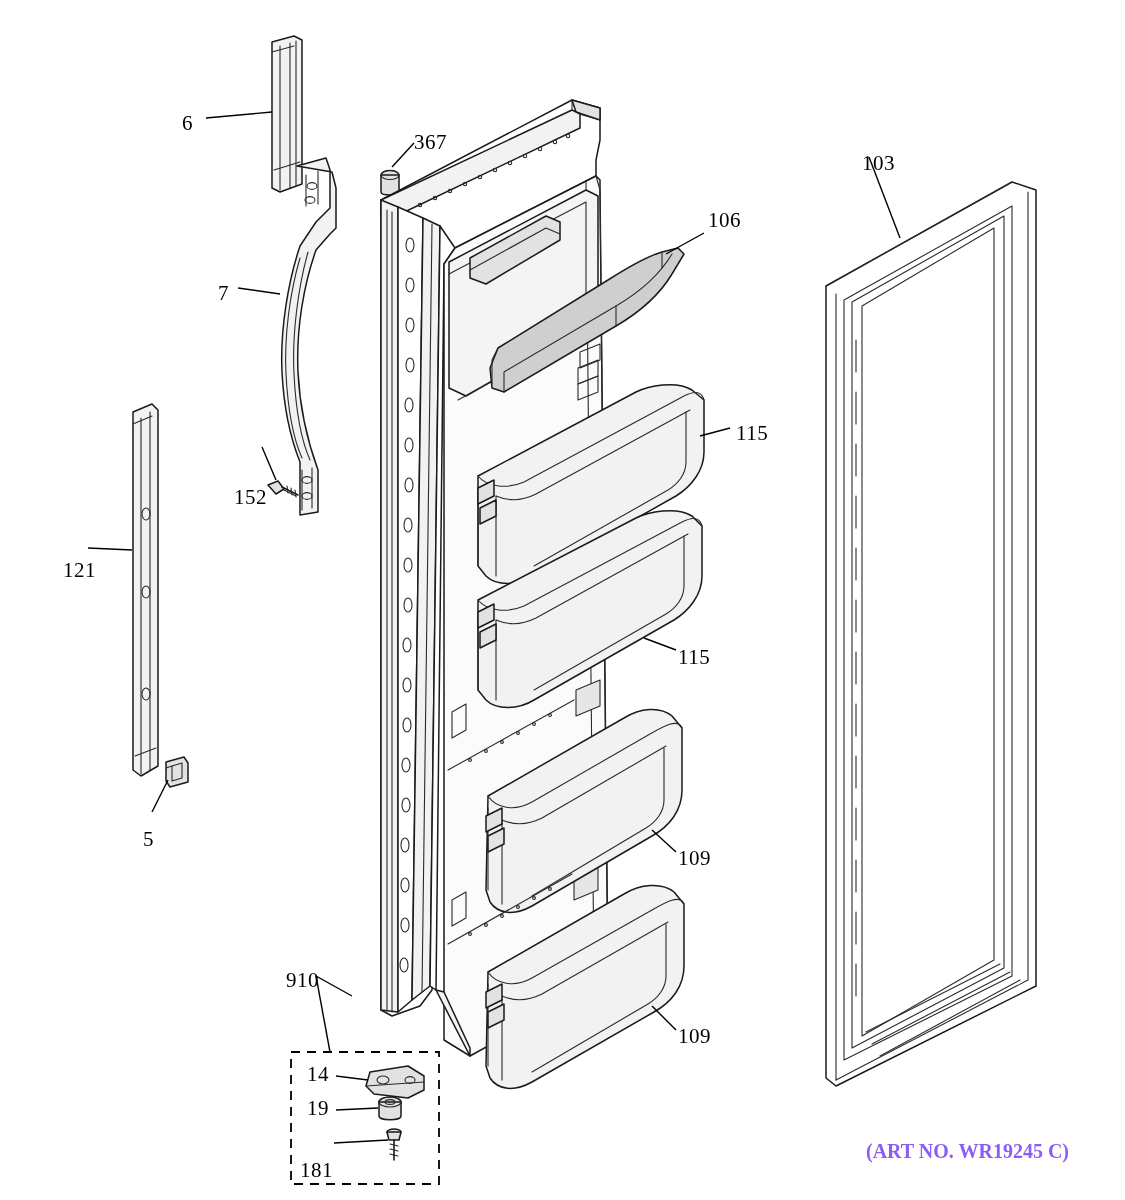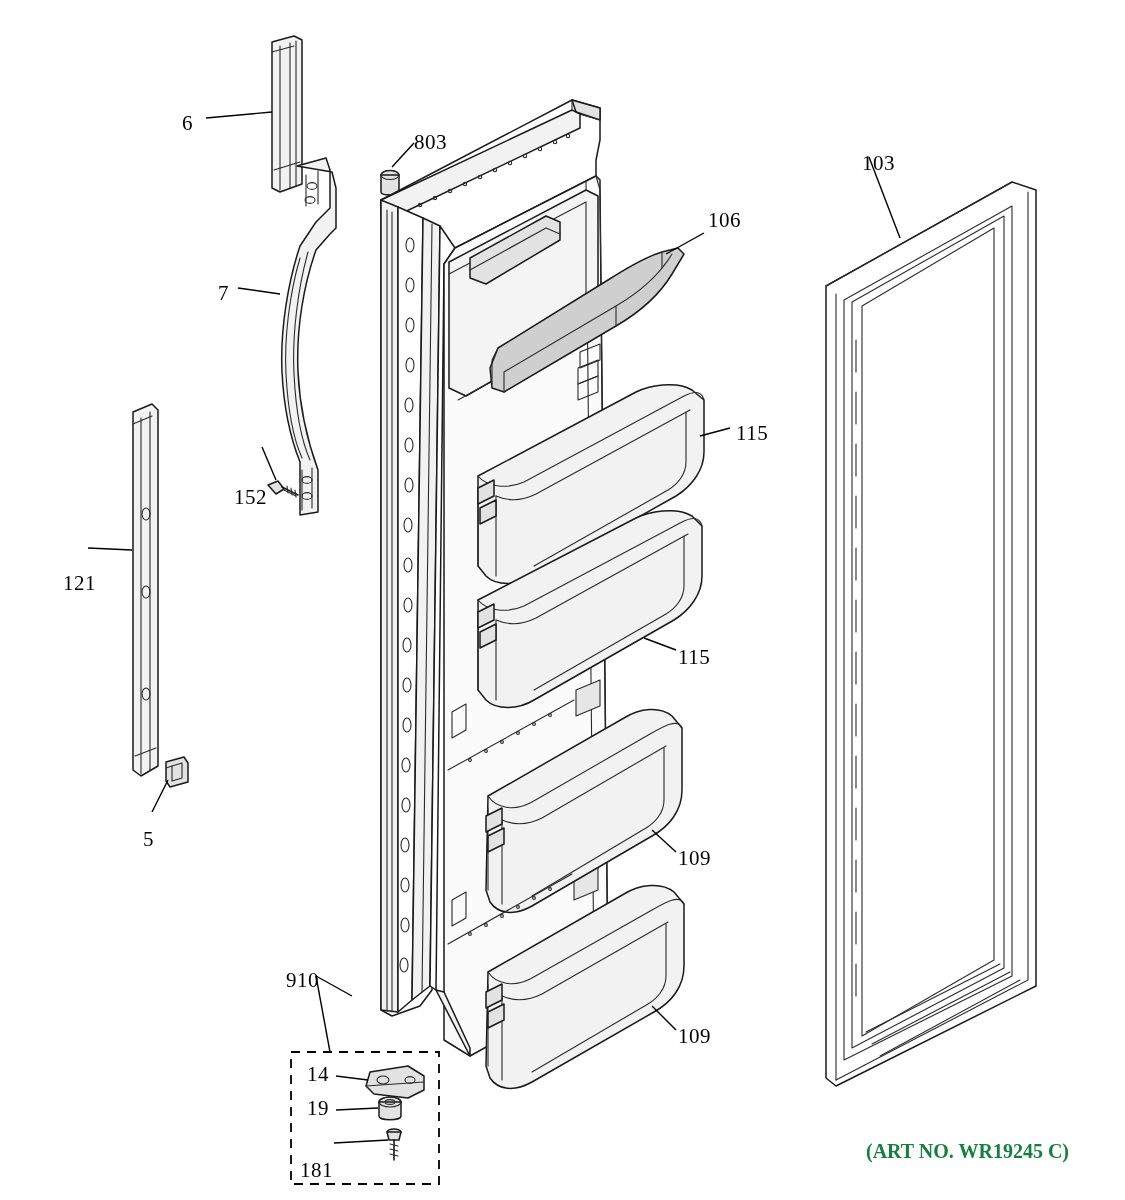--- a/index.html
+++ b/index.html
@@ -33,21 +33,21 @@
     font-size: 21px;
     color: #000;
     white-space: nowrap;
     letter-spacing: 0.5px;
   }
   .art-no {
     position: absolute;
     font-family: "Liberation Serif", serif;
     font-size: 20px;
     font-weight: bold;
-    color: #15803d;
+    color: #8b5cf6;
     white-space: nowrap;
   }
   .stroke {
     fill: none;
     stroke: #1a1a1a;
     stroke-width: 1.6;
     stroke-linejoin: round;
     stroke-linecap: round;
   }
   .stroke-thin {
@@ -392,27 +392,27 @@
       <path class="leader" d="M316 976 L352 996"></path>
       <path class="leader" d="M316 976 L330 1052"></path>
       <path class="leader" d="M336 1076 L368 1080"></path>
       <path class="leader" d="M336 1110 L378 1108"></path>
       <path class="leader" d="M334 1143 L388 1140"></path>
     </g>
 
   </svg>
 
   <div class="callout-label" style="left:182px; top:111px;">6</div>
-  <div class="callout-label" style="left:414px; top:130px;">803</div>
+  <div class="callout-label" style="left:414px; top:130px;">367</div>
   <div class="callout-label" style="left:708px; top:208px;">106</div>
   <div class="callout-label" style="left:846px; top:151px;margin-left:16px;">103</div>
   <div class="callout-label" style="left:218px; top:281px;">7</div>
   <div class="callout-label" style="left:736px; top:421px;">115</div>
   <div class="callout-label" style="left:234px; top:437px;margin-top:48px;">152</div>
-  <div class="callout-label" style="left:63px; top:571px;">121</div>
+  <div class="callout-label" style="left:63px; top:558px;">121</div>
   <div class="callout-label" style="left:678px; top:645px;">115</div>
   <div class="callout-label" style="left:143px; top:827px;">5</div>
   <div class="callout-label" style="left:678px; top:846px;">109</div>
   <div class="callout-label" style="left:286px; top:968px;">910</div>
   <div class="callout-label" style="left:678px; top:1024px;">109</div>
   <div class="callout-label" style="left:307px; top:1062px;">14</div>
   <div class="callout-label" style="left:307px; top:1096px;">19</div>
   <div class="callout-label" style="left:300px; top:1129px;margin-top:29px;">181</div>
 
   <div class="art-no" style="left:866px; top:1140px;">(ART NO. WR19245 C)</div>

